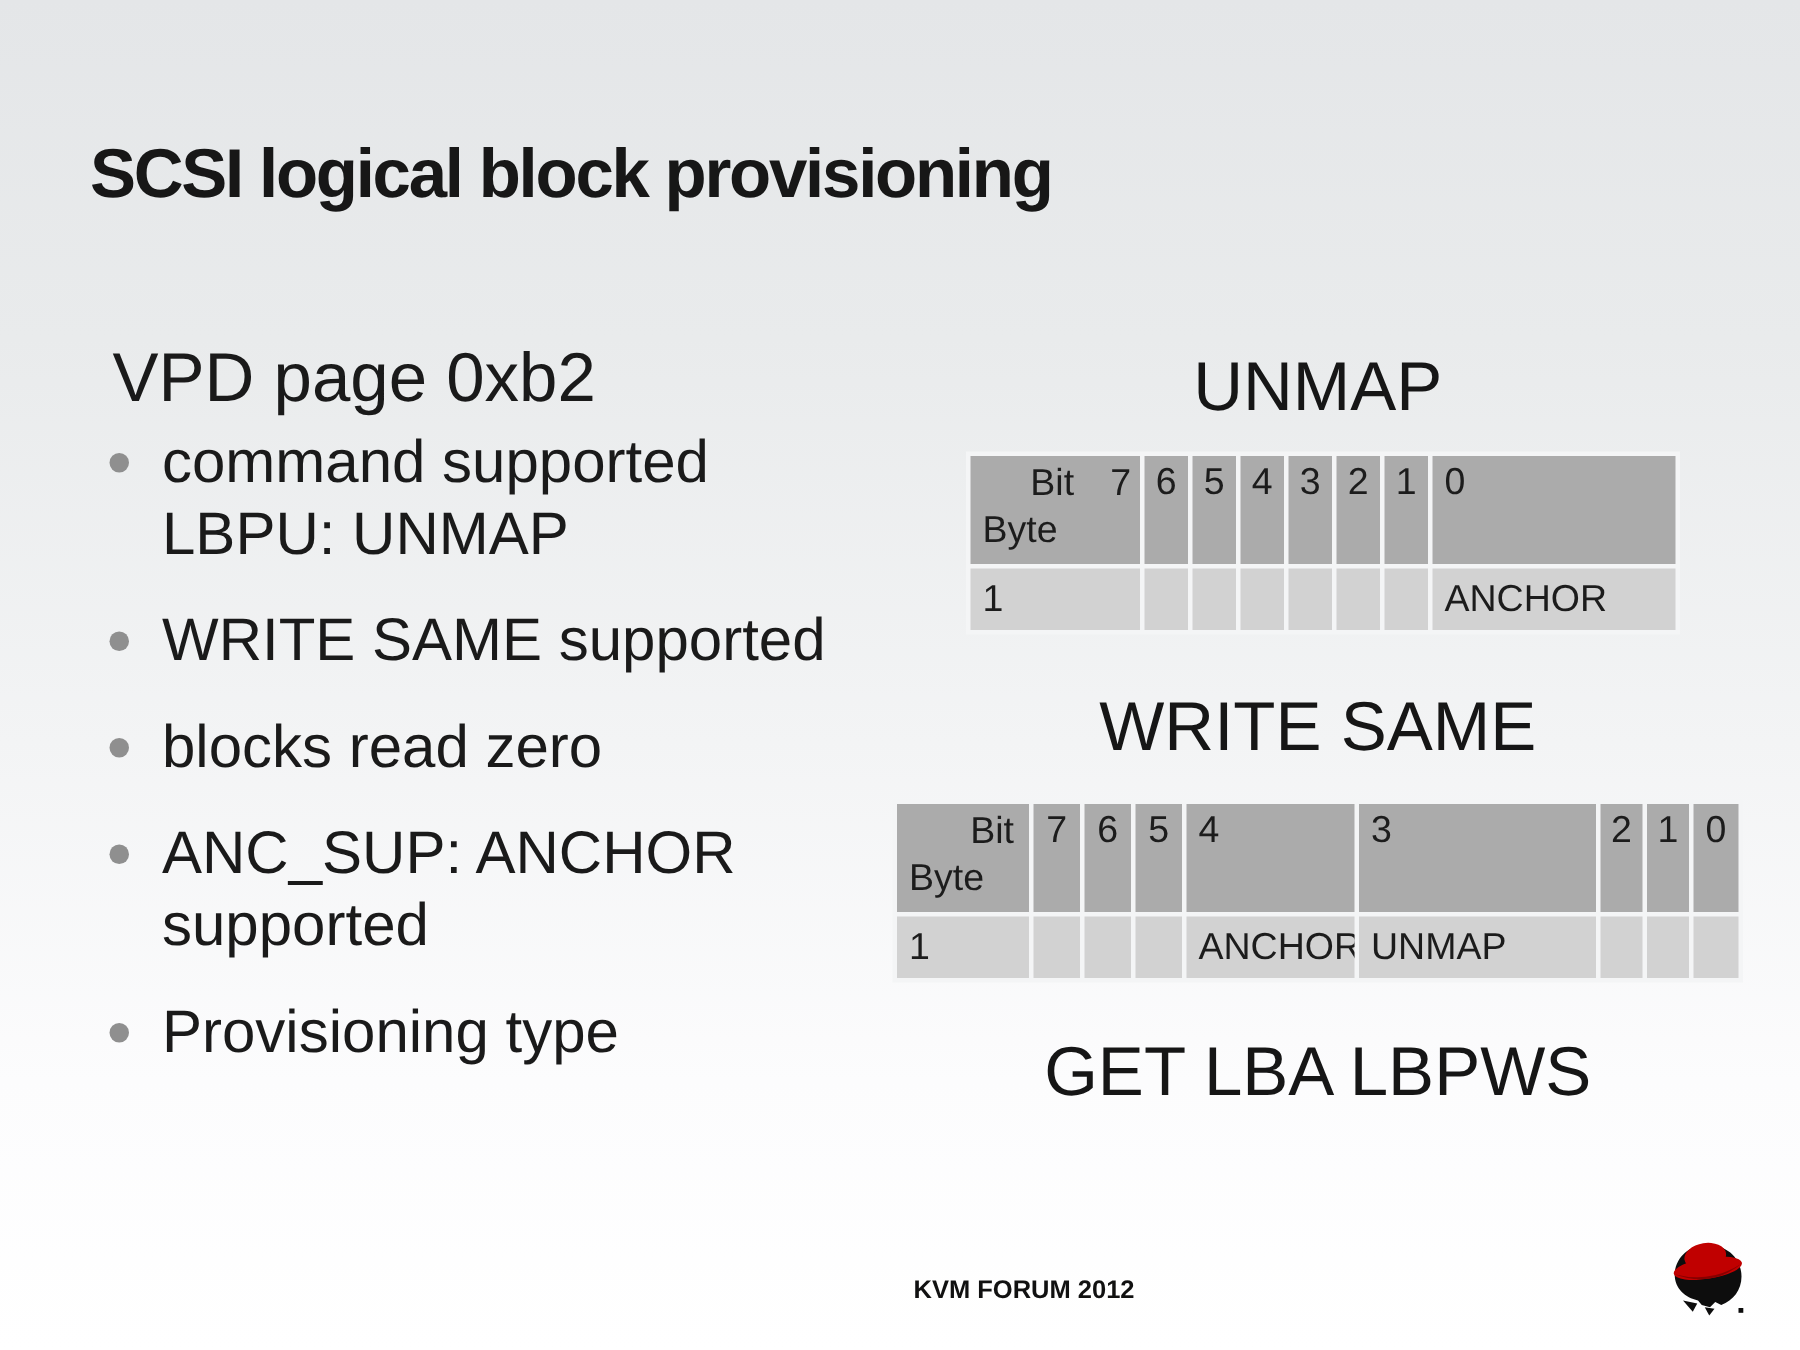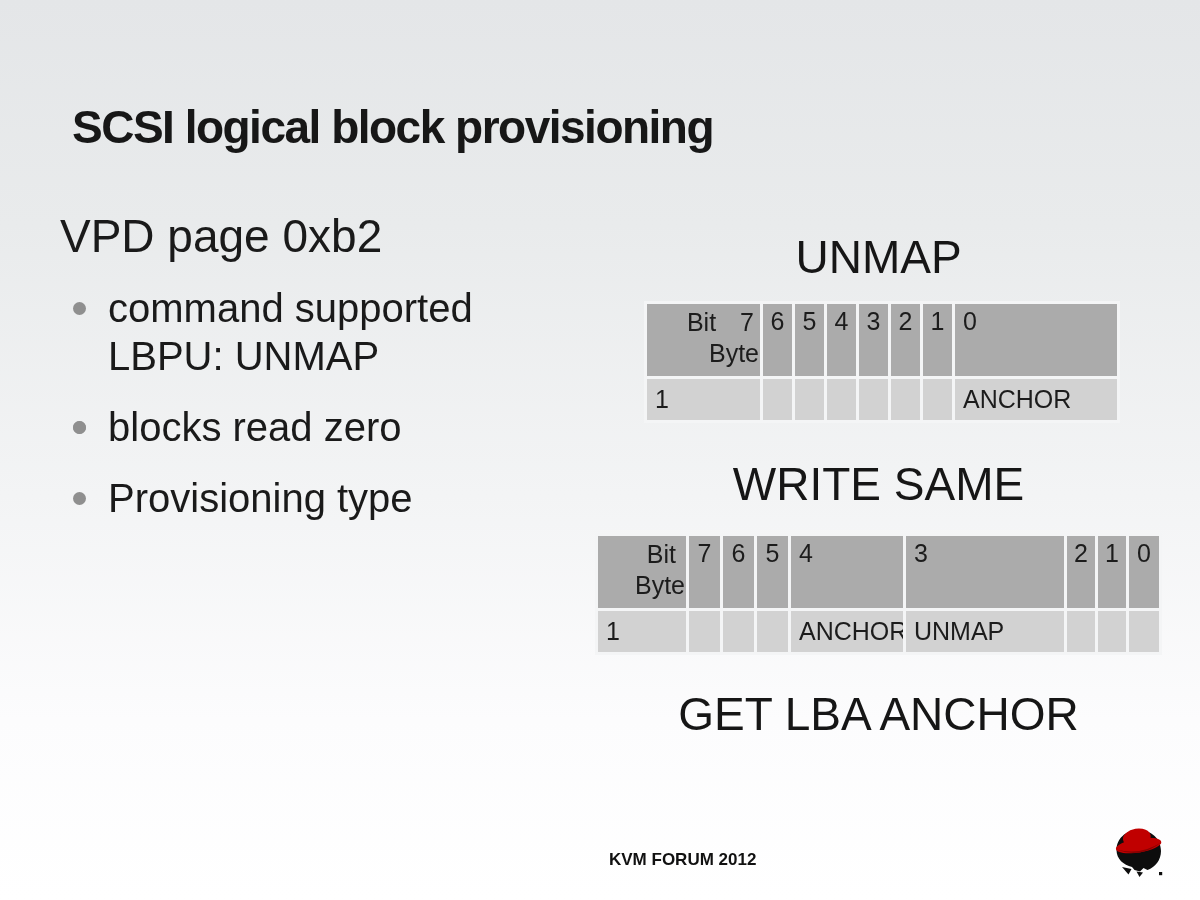--- a/index.html
+++ b/index.html
@@ -7,27 +7,27 @@
     width:1200px;height:900px;
     font-family:"Liberation Sans","DejaVu Sans",sans-serif;
     color:#1a1a1a;
     overflow:hidden;
   }
   .slide{
     position:relative;width:1200px;height:900px;
     background:linear-gradient(180deg,#e4e6e8 0%,#e9ebec 25%,#f3f4f5 55%,#fcfcfd 80%,#ffffff 100%);
   }
   .slide-title{
-    position:absolute;left:56px;top:84px;margin:16px;
+    position:absolute;left:56px;top:84px;margin:4px;
     font-size:46px;font-weight:bold;letter-spacing:-1.5px;color:#171717;
     white-space:nowrap;
   }
   
   .vpd-heading{
-    position:absolute;left:60px;top:210px;margin:0;
+    position:absolute;left:60px;top:210px;margin:15px;
     font-size:46px;font-weight:normal;line-height:52px;color:#1a1a1a;white-space:nowrap;
   }
   .bullet-list{
     position:absolute;left:60px;top:284px;width:560px;
     list-style:none;margin:0;padding:0;
   }
   .bullet-item{
     position:relative;margin:0 0 23px 0;padding-left:48px;
     font-size:40px;line-height:48px;color:#1a1a1a;white-space:nowrap;
   }
@@ -54,21 +54,21 @@
   table.unmap-table{left:49px;top:282px;width:476px;}
   table.ws-table{left:0px;top:514px;width:567px;}
   .bit-table td{overflow:hidden;}
   .bit-table tr.hdr td{background:#ababab;height:68px;vertical-align:top;padding-top:3px;}
   .bit-table tr.dat td{background:#d2d2d2;height:38px;vertical-align:middle;}
   .bit-table td.n{text-align:center;padding:3px 0 0 0;}
   .bit-table td.wide{text-align:left;padding-left:8px;}
   .bit-table td.byte{text-align:left;padding-left:8px;}
   .corner .c1{display:flex;justify-content:flex-end;gap:24px;padding-right:5px;line-height:31px;align-items:flex-end;}
   .corner .c1.noseven{gap:0;padding-right:9px;}
-  .corner .c2{text-align:right;padding-left:7px;line-height:31px;}
+  .corner .c2{text-align:left;padding-left:7px;line-height:31px;}
   
   .footer-text{
     position:absolute;left:609px;top:850px;
     font-size:17px;font-weight:bold;color:#111;white-space:nowrap;
   }
   .logo{position:absolute;left:1110px;top:826px;width:57px;height:54px;}
 </style>
 </head>
 <body>
 
@@ -79,24 +79,30 @@
   <h2 class="vpd-heading">VPD page 0xb2</h2>
 
   <ul class="bullet-list">
     <li class="bullet-item">
       <span class="bullet-dot"></span>
       <div>command supported</div>
       <div>LBPU: UNMAP</div>
     </li>
     <li class="bullet-item">
       <span class="bullet-dot"></span>
+      <div>WRITE SAME supported</div>
     </li>
     <li class="bullet-item">
       <span class="bullet-dot"></span>
       <div>blocks read zero</div>
+    </li>
+    <li class="bullet-item">
+      <span class="bullet-dot"></span>
+      <div>ANC_SUP: ANCHOR</div>
+      <div>supported</div>
     </li>
     <li class="bullet-item">
       <span class="bullet-dot"></span>
       <div>Provisioning type</div>
     </li>
   </ul>
 
   <div class="right-col">
 
     <div class="rhead unmap">UNMAP</div>
@@ -180,21 +186,21 @@
         <td class="n"></td>
         <td class="wide">ANCHOR</td>
         <td class="wide">UNMAP</td>
         <td class="n"></td>
         <td class="n"></td>
         <td class="n"></td>
       </tr>
     </tbody>
       </table>
 
-    <div class="rhead getlba">GET LBA ANCHOR</div>
+    <div class="rhead getlba">GET LBA LBPWS</div>
   </div>
 
   <div class="footer-text">KVM FORUM 2012</div>
 
   <svg class="logo" viewBox="0 0 57 54" xmlns="http://www.w3.org/2000/svg">
     <path d="M28.5 4 C41.5 4 51 13 51 25 C51 34 45.5 41 37.5 44 L33.5 42 L30 45.5 L24.5 44 L22 41 C13.5 39 6.5 33 6.5 24 C6.5 13 15.5 4 28.5 4 Z" fill="#0d0d0d"></path>
     <path d="M12 41 L18.5 48.5 L21.5 43 Z" fill="#0d0d0d"></path>
     <path d="M26.5 45.5 L29.5 51 L33 46.5 Z" fill="#0d0d0d"></path>
     <rect x="49" y="46" width="3.2" height="3.2" fill="#0d0d0d"></rect>
     <g transform="rotate(-9 28.5 19)">

